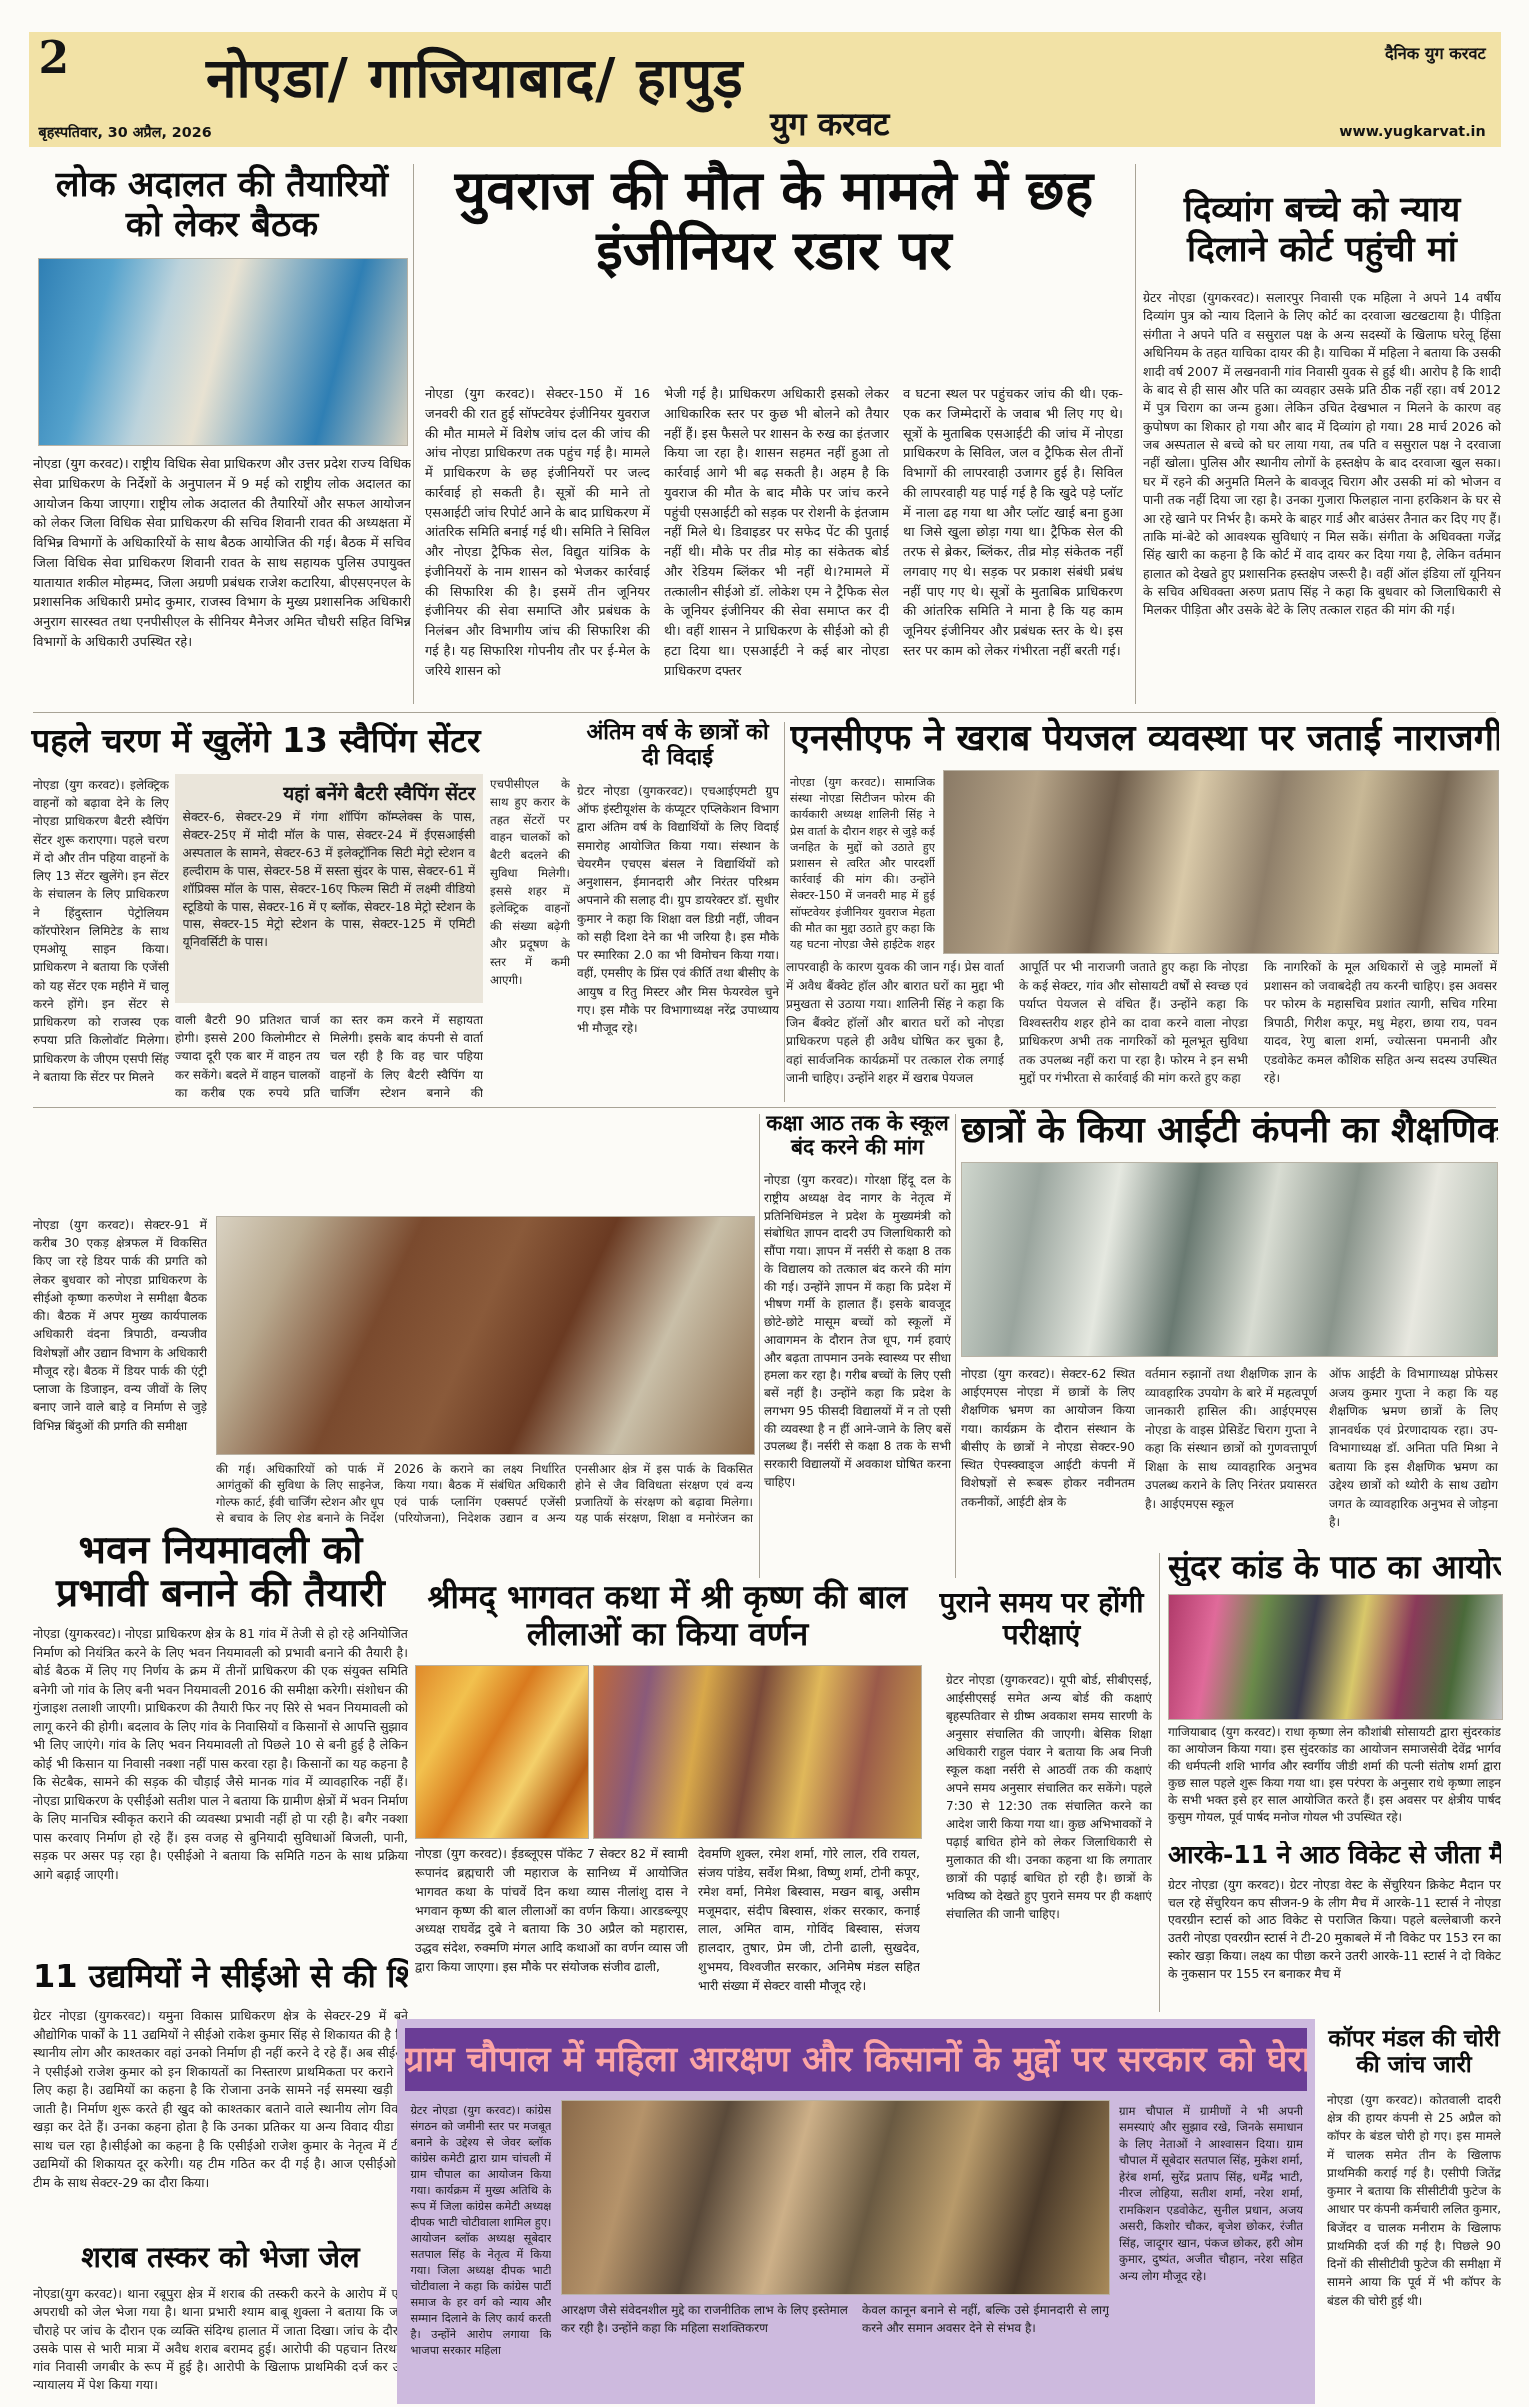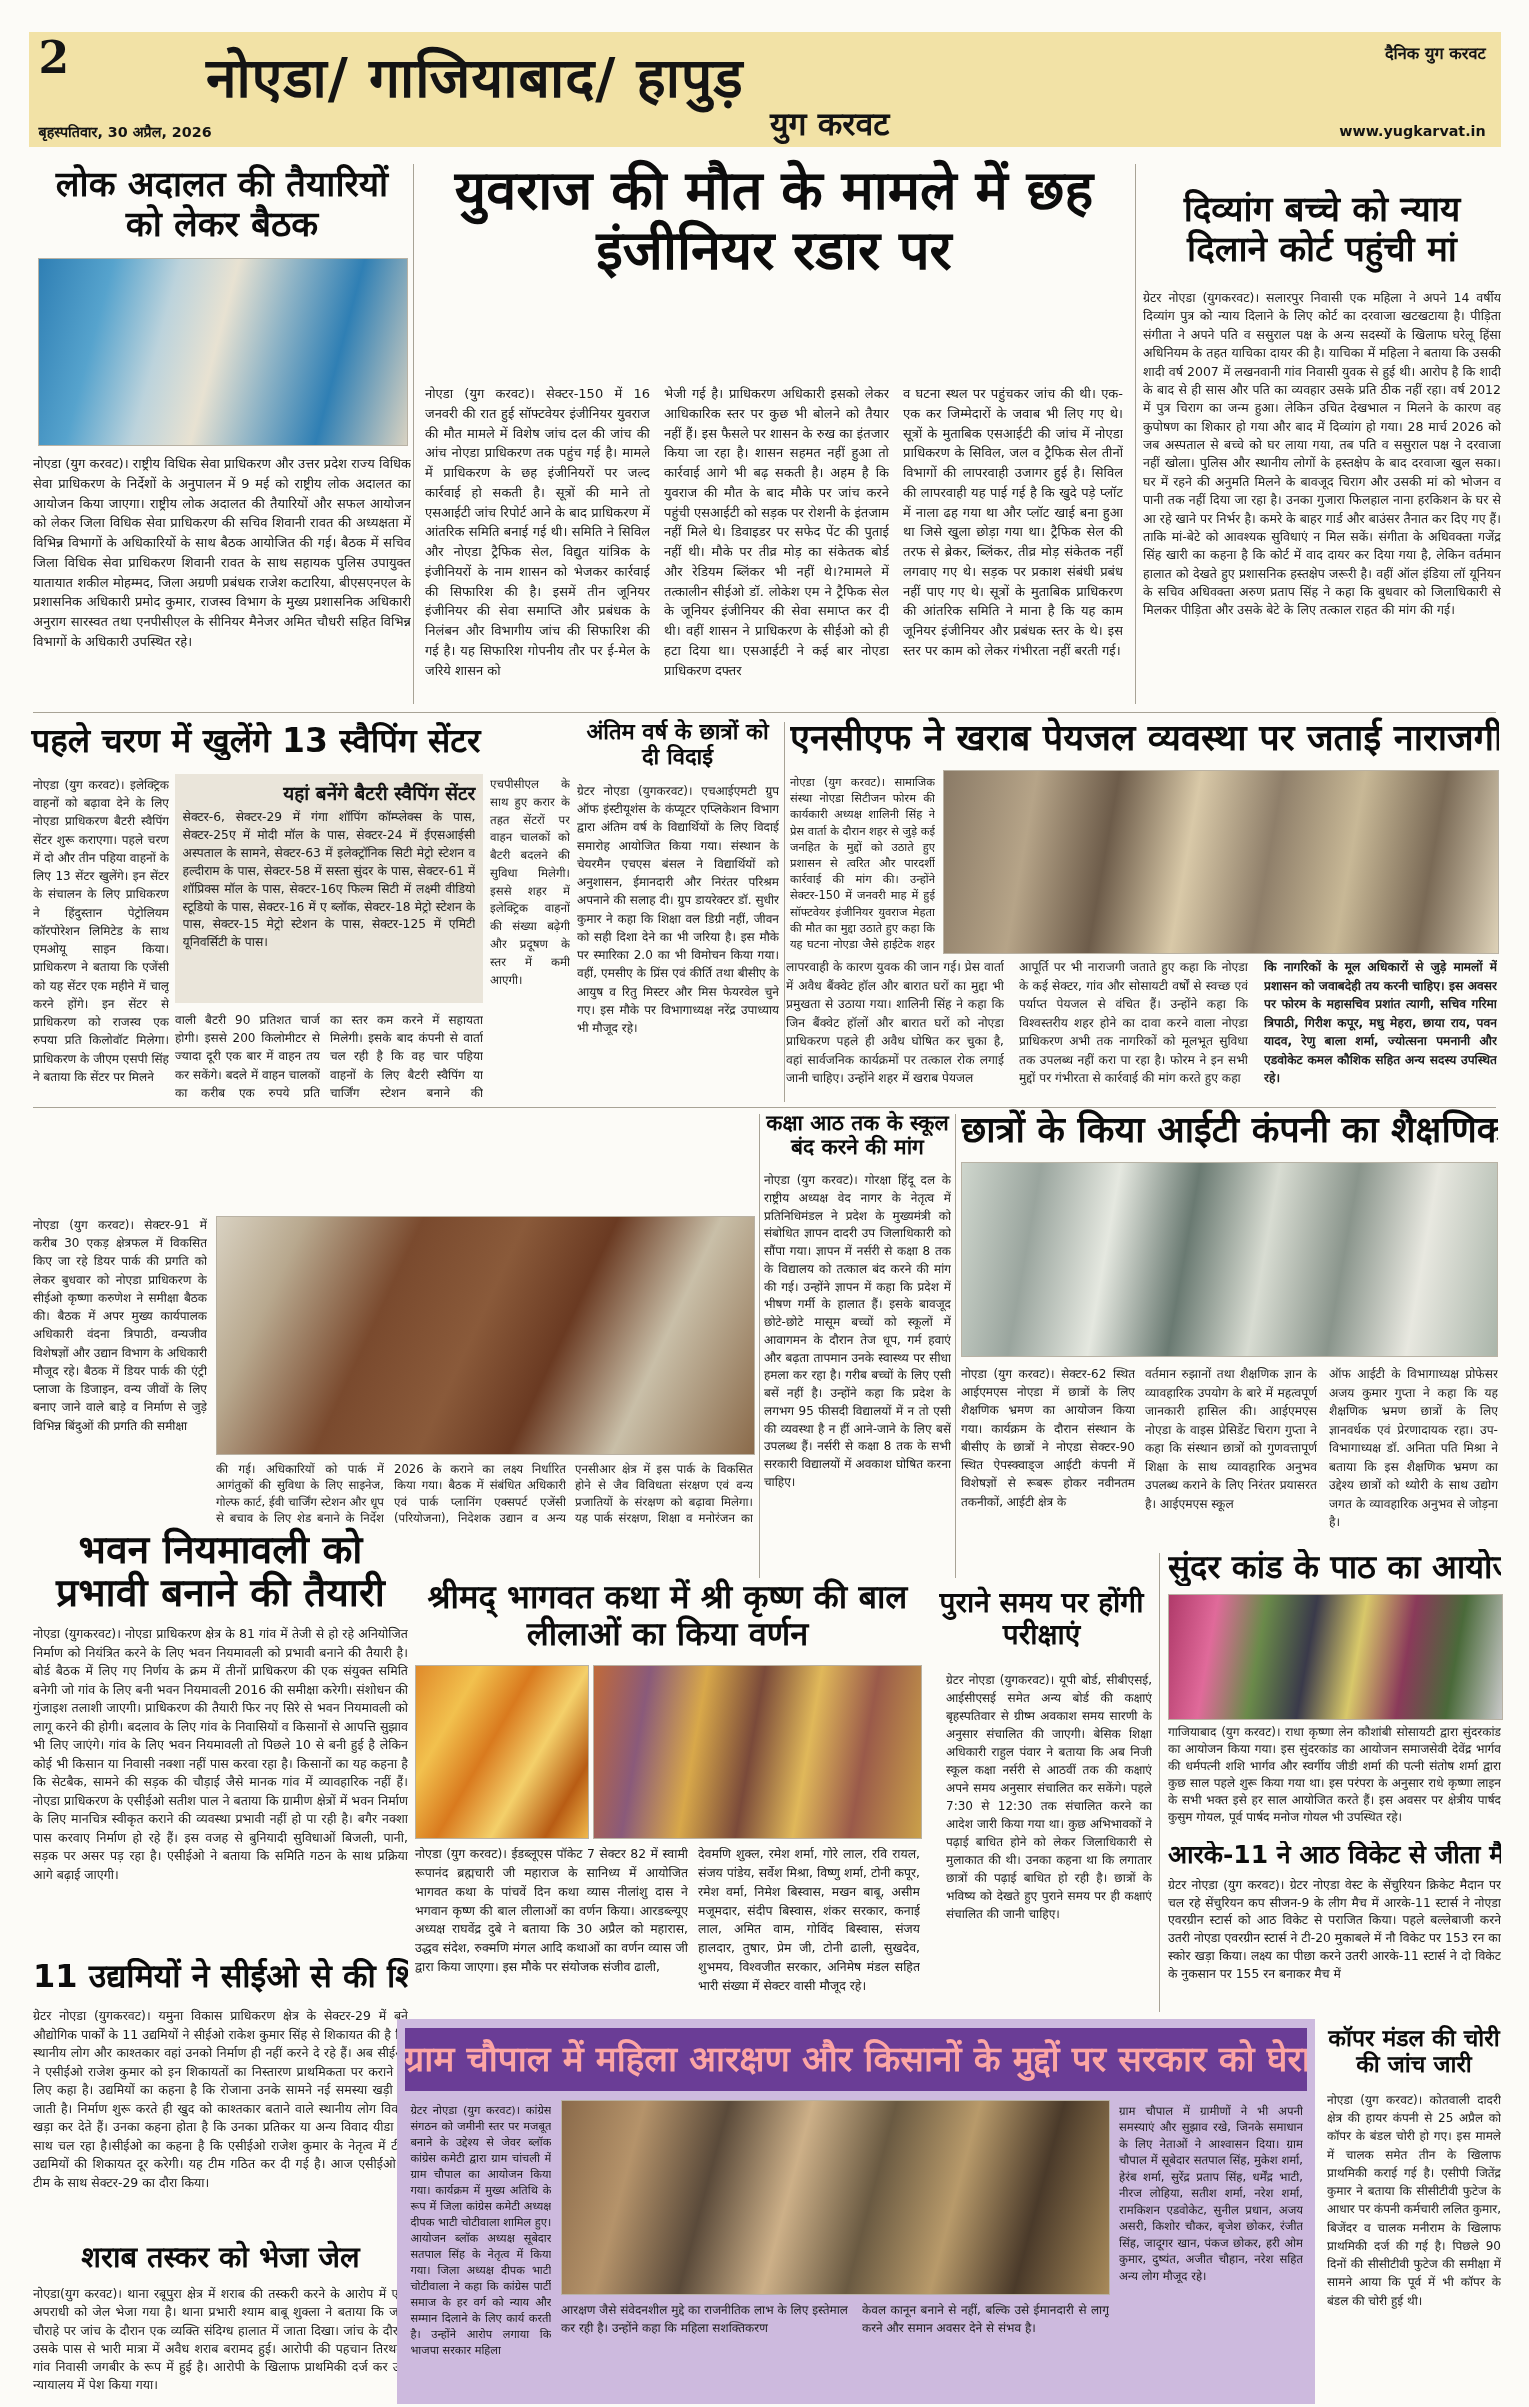--- a/index.html
+++ b/index.html
@@ -63,21 +63,21 @@
   <div class="abs body-txt" style="left:577px;top:782px;width:202px;height:319px;font-size:12px;">ग्रेटर नोएडा (युगकरवट)। एचआईएमटी ग्रुप ऑफ इंस्टीयूशंस के कंप्यूटर एप्लिकेशन विभाग द्वारा अंतिम वर्ष के विद्यार्थियों के लिए विदाई समारोह आयोजित किया गया। संस्थान के चेयरमैन एचएस बंसल ने विद्यार्थियों को अनुशासन, ईमानदारी और निरंतर परिश्रम अपनाने की सलाह दी। ग्रुप डायरेक्टर डॉ. सुधीर कुमार ने कहा कि शिक्षा वल डिग्री नहीं, जीवन को सही दिशा देने का भी जरिया है। इस मौके पर स्मारिका 2.0 का भी विमोचन किया गया। वहीं, एमसीए के प्रिंस एवं कीर्ति तथा बीसीए के आयुष व रितु मिस्टर और मिस फेयरवेल चुने गए। इस मौके पर विभागाध्यक्ष नरेंद्र उपाध्याय भी मौजूद रहे।</div>
 
   <div class="vrule" style="left:784px;top:722px;height:380px;"></div>
 
   <div class="abs head" style="left:790px;top:717px;width:709px;font-size:36px;white-space:nowrap;overflow:hidden;">एनसीएफ ने खराब पेयजल व्यवस्था पर जताई नाराजगी</div>
   <div class="abs body-txt" style="left:790px;top:774px;width:145px;height:178px;font-size:11.4px;line-height:1.42;">नोएडा (युग करवट)। सामाजिक संस्था नोएडा सिटीजन फोरम की कार्यकारी अध्यक्ष शालिनी सिंह ने प्रेस वार्ता के दौरान शहर से जुड़े कई जनहित के मुद्दों को उठाते हुए प्रशासन से त्वरित और पारदर्शी कार्रवाई की मांग की। उन्होंने सेक्टर-150 में जनवरी माह में हुई सॉफ्टवेयर इंजीनियर युवराज मेहता की मौत का मुद्दा उठाते हुए कहा कि यह घटना नोएडा जैसे हाईटेक शहर के लिए बेहद शर्मनाक है। उन्होंने आरोप लगाया कि पुलिस और प्रशासन की</div>
   <div class="abs photo" style="left:943px;top:770px;width:554px;height:182px;
               background:linear-gradient(100deg,#8a7a66 0%,#b6a488 16%,#6d5c4a 30%,#d9c9a8 44%,#8f7f6a 58%,#c8b896 72%,#7a6a56 86%,#ded2b8 100%);"></div>
   <div class="abs body-txt" style="left:786px;top:958px;width:218px;height:143px;font-size:12.2px;">लापरवाही के कारण युवक की जान गई। प्रेस वार्ता में अवैध बैंक्वेट हॉल और बारात घरों का मुद्दा भी प्रमुखता से उठाया गया। शालिनी सिंह ने कहा कि जिन बैंक्वेट हॉलों और बारात घरों को नोएडा प्राधिकरण पहले ही अवैध घोषित कर चुका है, वहां सार्वजनिक कार्यक्रमों पर तत्काल रोक लगाई जानी चाहिए। उन्होंने शहर में खराब पेयजल</div>
   <div class="abs body-txt" style="left:1019px;top:958px;width:229px;height:143px;font-size:12.2px;">आपूर्ति पर भी नाराजगी जताते हुए कहा कि नोएडा के कई सेक्टर, गांव और सोसायटी वर्षों से स्वच्छ एवं पर्याप्त पेयजल से वंचित हैं। उन्होंने कहा कि विश्वस्तरीय शहर होने का दावा करने वाला नोएडा प्राधिकरण अभी तक नागरिकों को मूलभूत सुविधा तक उपलब्ध नहीं करा पा रहा है। फोरम ने इन सभी मुद्दों पर गंभीरता से कार्रवाई की मांग करते हुए कहा</div>
-  <div class="abs body-txt" style="left:1264px;top:958px;width:233px;height:143px;font-size:12.2px;font-weight:bold;">कि नागरिकों के मूल अधिकारों से जुड़े मामलों में प्रशासन को जवाबदेही तय करनी चाहिए। इस अवसर पर फोरम के महासचिव प्रशांत त्यागी, सचिव गरिमा त्रिपाठी, गिरीश कपूर, मधु मेहरा, छाया राय, पवन यादव, रेणु बाला शर्मा, ज्योत्सना पमनानी और एडवोकेट कमल कौशिक सहित अन्य सदस्य उपस्थित रहे।</div>
+  <div class="abs body-txt" style="left:1264px;top:958px;width:233px;height:143px;font-size:12.2px;">कि नागरिकों के मूल अधिकारों से जुड़े मामलों में प्रशासन को जवाबदेही तय करनी चाहिए। इस अवसर पर फोरम के महासचिव प्रशांत त्यागी, सचिव गरिमा त्रिपाठी, गिरीश कपूर, मधु मेहरा, छाया राय, पवन यादव, रेणु बाला शर्मा, ज्योत्सना पमनानी और एडवोकेट कमल कौशिक सहित अन्य सदस्य उपस्थित रहे।</div>
 
   <div class="hrule" style="left:33px;top:1107px;width:1463px;"></div>
 
   <div class="abs body-txt" style="left:33px;top:1216px;width:174px;height:306px;font-size:12px;">नोएडा (युग करवट)। सेक्टर-91 में करीब 30 एकड़ क्षेत्रफल में विकसित किए जा रहे डियर पार्क की प्रगति को लेकर बुधवार को नोएडा प्राधिकरण के सीईओ कृष्णा करुणेश ने समीक्षा बैठक की। बैठक में अपर मुख्य कार्यपालक अधिकारी वंदना त्रिपाठी, वन्यजीव विशेषज्ञों और उद्यान विभाग के अधिकारी मौजूद रहे। बैठक में डियर पार्क की एंट्री प्लाजा के डिजाइन, वन्य जीवों के लिए बनाए जाने वाले बाड़े व निर्माण से जुड़े विभिन्न बिंदुओं की प्रगति की समीक्षा</div>
   <div class="abs photo" style="left:216px;top:1216px;width:537px;height:237px;
               background:linear-gradient(115deg,#d9d2c2 0%,#b8a88e 14%,#7a4a2e 32%,#8a5a3a 48%,#6a3a22 62%,#c9bfa8 78%,#8a6a4a 100%);"></div>
   <div class="abs body-txt" style="left:216px;top:1461px;width:168px;height:65px;font-size:11.7px;line-height:1.4;">की गई। अधिकारियों को पार्क में आगंतुकों की सुविधा के लिए साइनेज, गोल्फ कार्ट, ईवी चार्जिंग स्टेशन और धूप से बचाव के लिए शेड बनाने के निर्देश दिए।</div>
   <div class="abs body-txt" style="left:394px;top:1461px;width:172px;height:65px;font-size:11.7px;line-height:1.4;">2026 के कराने का लक्ष्य निर्धारित किया गया। बैठक में संबंधित अधिकारी एवं पार्क प्लानिंग एक्सपर्ट एजेंसी (परियोजना), निदेशक उद्यान व अन्य अधिकारी मौजूद रहे। प्राधिकरण के अनुसार</div>
   <div class="abs body-txt" style="left:575px;top:1461px;width:178px;height:65px;font-size:11.7px;line-height:1.4;">एनसीआर क्षेत्र में इस पार्क के विकसित होने से जैव विविधता संरक्षण एवं वन्य प्रजातियों के संरक्षण को बढ़ावा मिलेगा। यह पार्क संरक्षण, शिक्षा व मनोरंजन का महत्वपूर्ण केंद्र बनेगा।</div>
 

